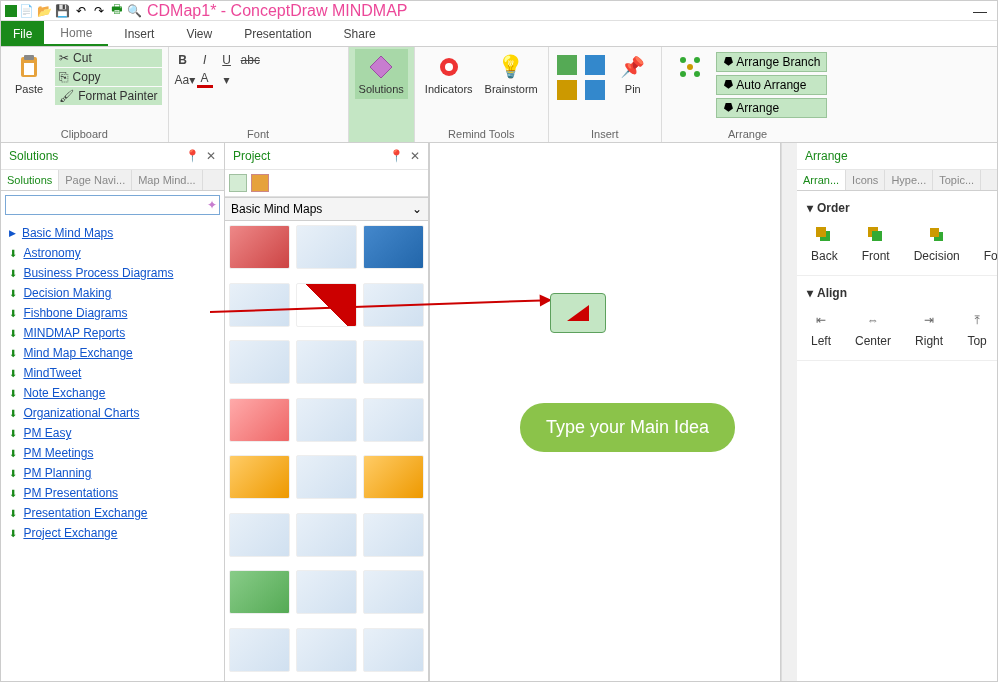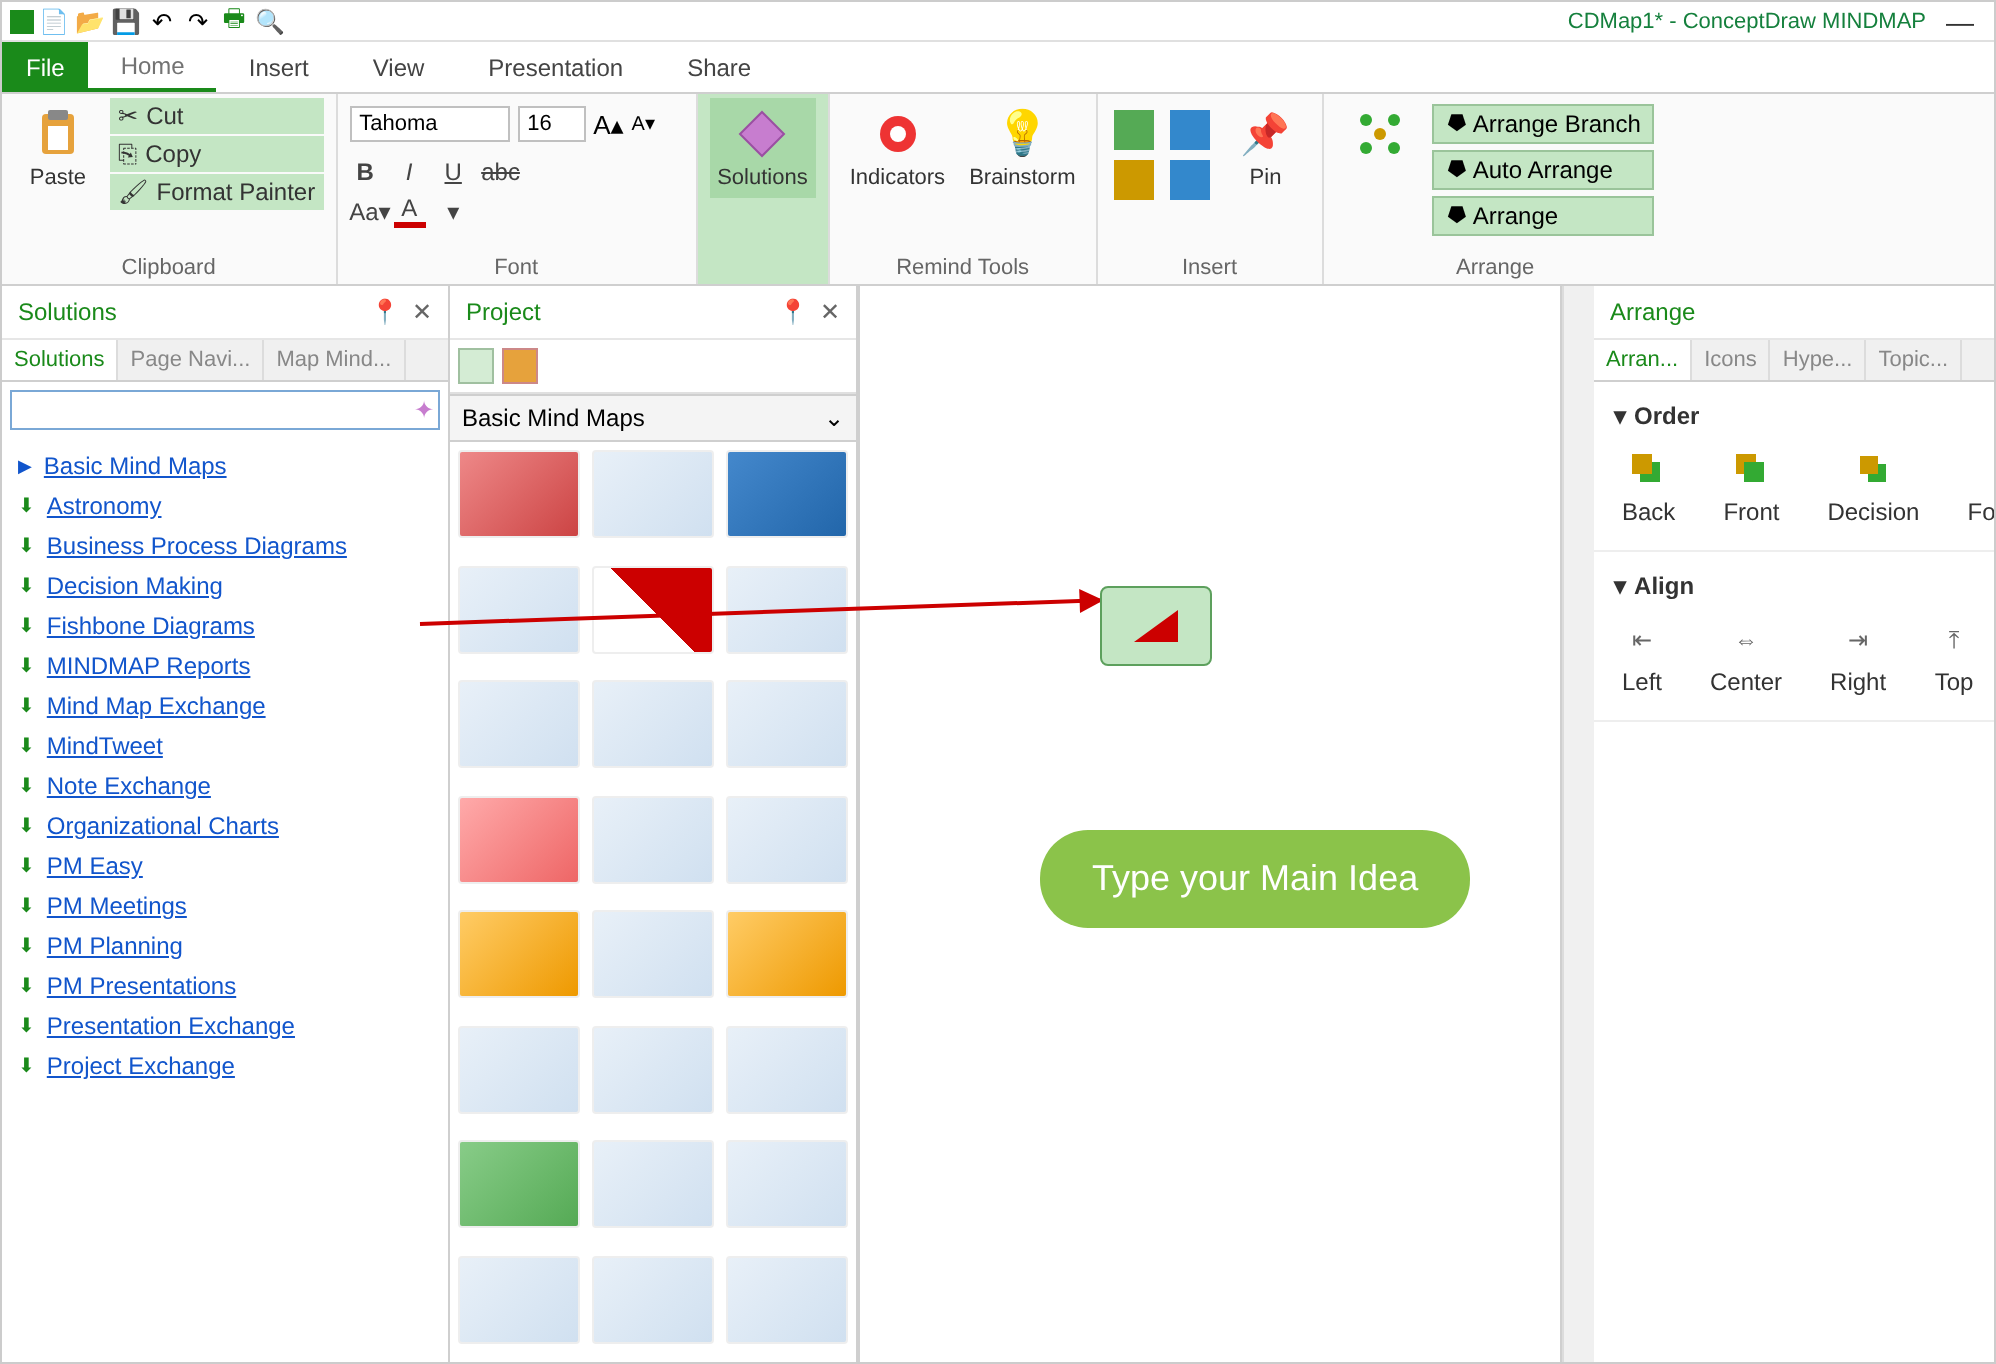--- a/index.html
+++ b/index.html
@@ -1,20 +1,20 @@
 <!DOCTYPE html>
 <html><head>
 <meta charset="utf-8">
 <style>
 *{box-sizing:border-box;margin:0;padding:0;font-family:"Segoe UI",Tahoma,sans-serif;font-size:12px}
 body{background:#fff;width:998px;height:682px;overflow:hidden;position:relative;border:1px solid #ccc}
 .titlebar{height:20px;display:flex;align-items:center;background:#fff;border-bottom:1px solid #e0e0e0}
 .qat{display:flex;align-items:center;gap:2px;padding:0 4px}
 .qat span{width:16px;height:16px;display:inline-flex;align-items:center;justify-content:center;font-size:12px}
-.wintitle{flex:1;text-align:right;color:#15803d;font-size:11px}
+.wintitle{flex:1;text-align:left;color:#ec4899;font-size:16px}
 .winctl{padding:0 10px;font-size:14px;color:#333}
 .menubar{height:26px;display:flex;align-items:stretch;background:#fff;border-bottom:1px solid #cfcfcf}
 .filebtn{background:#1a8a1a;color:#fff;padding:4px 12px;display:flex;align-items:center}
 .tab{padding:4px 16px;display:flex;align-items:center;color:#444;cursor:pointer}
 .tab.active{color:#737373;border-bottom:2px solid #1a8a1a}
 .ribbon{height:96px;display:flex;background:#fafafa;border-bottom:1px solid #cfcfcf}
 .rgroup{border-right:1px solid #dcdcdc;display:flex;flex-direction:column;padding:2px 6px 0}
 .rgbody{flex:1;display:flex;align-items:flex-start;gap:4px}
 .rglabel{text-align:center;color:#666;font-size:11px;padding:2px 0}
 .bigbtn{display:flex;flex-direction:column;align-items:center;gap:2px;padding:4px;cursor:pointer;min-width:44px}
@@ -43,21 +43,21 @@
 .tri{color:#1155cc;font-size:9px}
 .graphicshdr{padding:4px 6px;background:#f4f4f4;border:1px solid #cfcfcf;border-left:none;border-right:none;display:flex;justify-content:space-between;align-items:center;font-size:11px}
 .gtools{display:flex;gap:4px;padding:4px;border-bottom:1px solid #e0e0e0}
 .gtools span{width:18px;height:18px;border:1px solid #a0c0a0;background:#d4ecd4;display:inline-block}
 .ggrid{flex:1;overflow:auto;padding:4px;display:grid;grid-template-columns:repeat(3,1fr);gap:6px}
 .gitem{height:44px;border:1px solid #eee;background:linear-gradient(135deg,#e8f0f8,#d0e0f0);border-radius:2px}
 .canvas{flex:1;background:#fff;position:relative;border-left:1px solid #cfcfcf;border-right:1px solid #cfcfcf}
 .vbar{width:16px;background:#f0f0f0;border-left:1px solid #dcdcdc}
 .dropped{position:absolute;left:120px;top:150px;width:56px;height:40px;background:#c4e6c4;border:1px solid #5da05d;border-radius:4px;display:flex;align-items:center;justify-content:center}
 .redtri{width:0;height:0;border-left:22px solid transparent;border-bottom:16px solid #c00}
-.mainidea{position:absolute;left:90px;top:272px;background:#8bc34a;color:#fff;padding:14px 26px;border-radius:24px;font-size:18px}
+.mainidea{position:absolute;left:90px;top:260px;background:#8bc34a;color:#fff;padding:14px 26px;border-radius:24px;font-size:18px}
 .redarrow{position:absolute;left:-220px;top:168px;width:340px;height:2px;background:#c00;transform:rotate(-2deg);transform-origin:left}
 .redarrow:after{content:"";position:absolute;right:-2px;top:-5px;border-left:12px solid #c00;border-top:6px solid transparent;border-bottom:6px solid transparent}
 .rpanel{width:200px;display:flex;flex-direction:column}
 .sect{padding:6px 10px;border-bottom:1px solid #eee}
 .secthdr{font-weight:bold;font-size:11px;display:flex;align-items:center;gap:4px;color:#333;padding:4px 0}
 .btnrow{display:flex;gap:24px;padding:6px 4px}
 .btnrow .ab{display:flex;flex-direction:column;align-items:center;gap:4px;font-size:10px;color:#333;cursor:pointer;flex:1}
 .ab .sq{width:20px;height:20px;display:flex;align-items:center;justify-content:center}
 .hlbtn{background:#c4e6c4;border:1px solid #9ac49a;padding:2px 6px;font-size:11px;display:flex;align-items:center;gap:4px;margin:1px 0;cursor:pointer}
 svg{display:block}
@@ -116,26 +116,20 @@
             <span>🖌</span>
             <span>Format Painter</span>
           </div>
       </div>
     </div>
     <div class="rglabel">Clipboard</div>
   </div>
 
   <div class="rgroup" style="min-width:180px">
     <div class="rgbody" style="flex-direction:column;gap:4px;padding-top:4px">
-      <div class="fontrow">
-        <span class="fontbox">Tahoma</span>
-        <span class="fontbox" style="min-width:34px">16</span>
-        <span style="font-size:13px">A▴</span>
-        <span style="font-size:10px">A▾</span>
-      </div>
       <div class="iconrow">
         <span><b>B</b></span>
         <span><i>I</i></span>
         <span><u>U</u></span>
         <span style="text-decoration:line-through">abc</span>
       </div>
       <div class="iconrow">
         <span>Aa▾</span>
         <span style="border-bottom:3px solid #c00">A</span>
           <span>▾</span>

